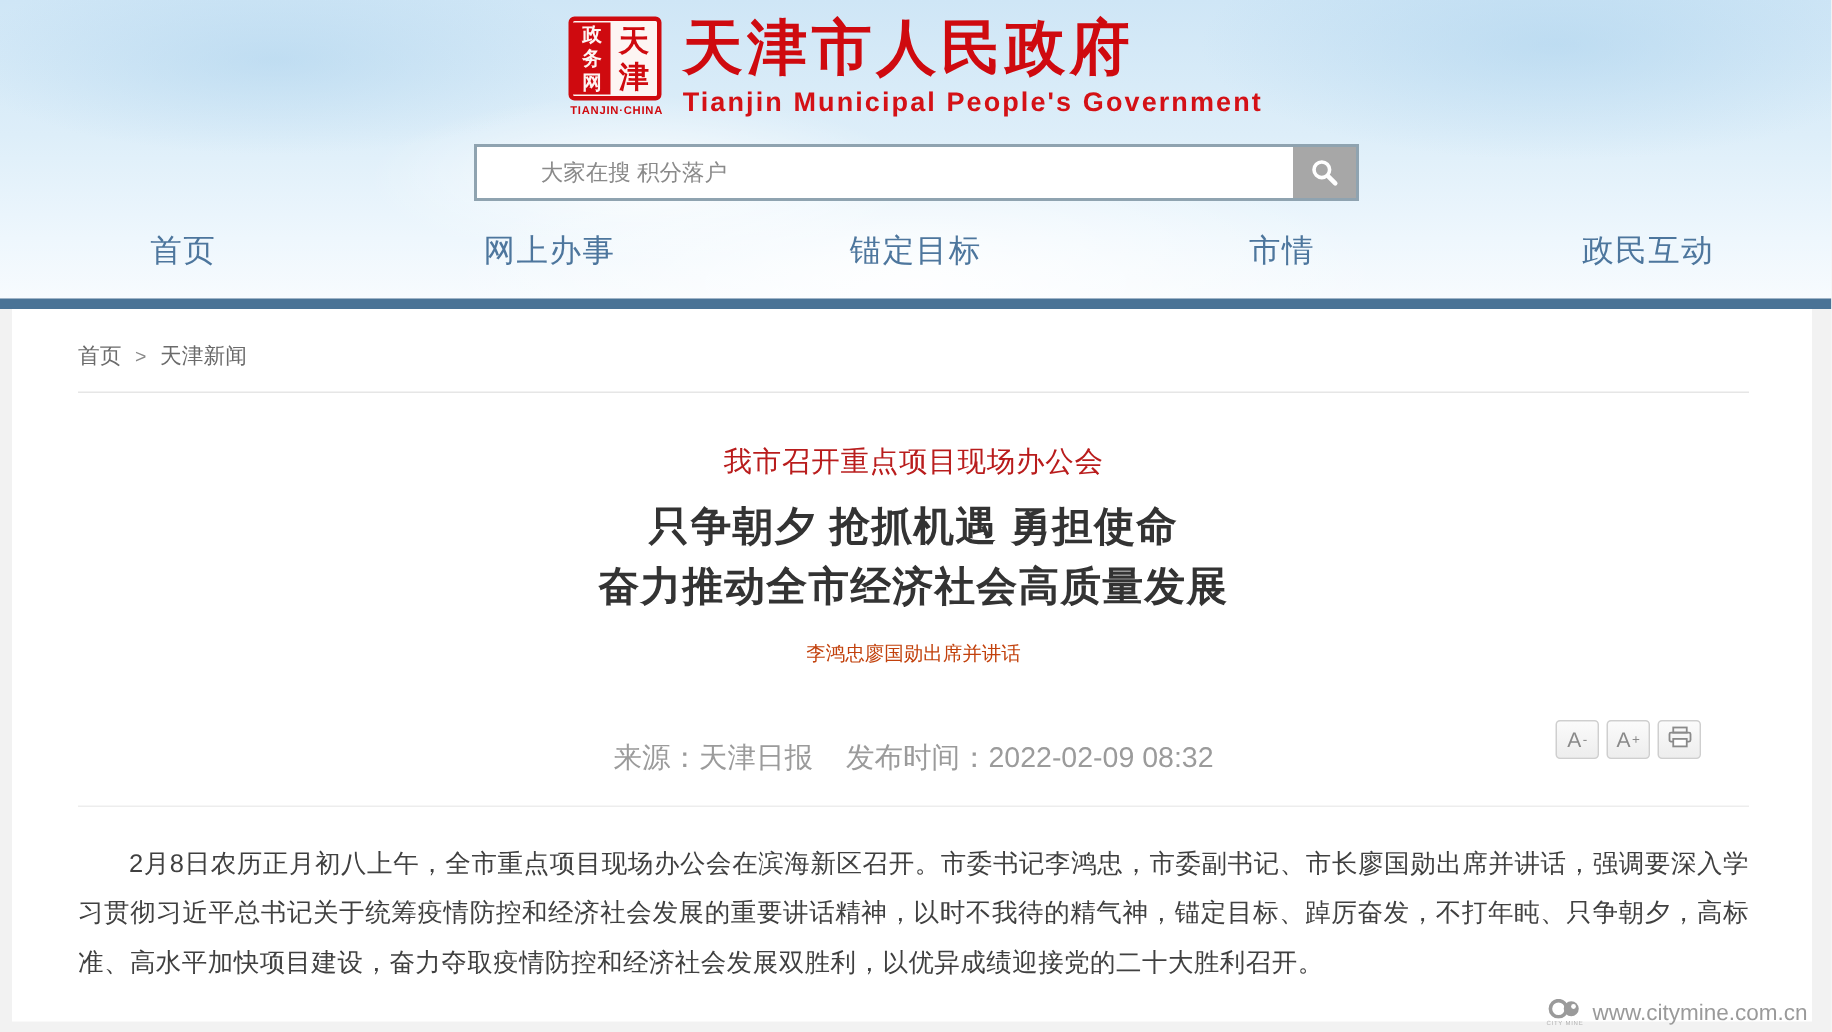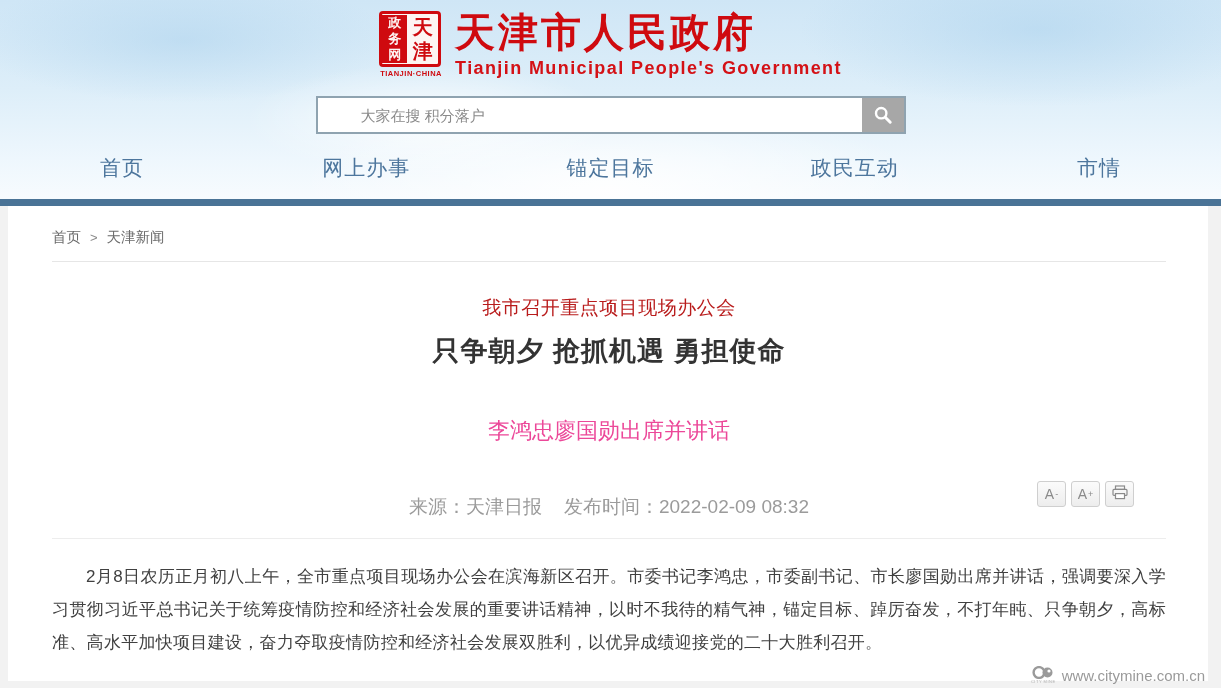--- a/index.html
+++ b/index.html
@@ -167,23 +167,23 @@
   }
   .big-title {
     margin-top: 10px;
     font-size: 27px;
     font-weight: bold;
     color: #333333;
     line-height: 40px;
     letter-spacing: 1px;
   }
   .sub-title {
-    margin-top: 45px;
-    font-size: 22px;
-    color: #ec4899;
+    margin-top: 16px;
+    font-size: 13px;
+    color: #c2410c;
   }
 
   .meta-row {
     position: relative;
     margin-top: 47px;
     height: 28px;
   }
   .meta-text {
     text-align: center;
     font-size: 19px;
@@ -276,38 +276,39 @@
             </svg>
           </span>
         </button>
       </div>
     </div>
 
     <div class="main-nav">
       <div class="nav-item">首页</div>
       <div class="nav-item">网上办事</div>
       <div class="nav-item">锚定目标</div>
+      <div class="nav-item">市情</div>
       <div class="nav-item">政民互动</div>
-      <div class="nav-item">市情</div>
     </div>
   </div>
 
   <div class="content">
 
     <div class="breadcrumb">
       <span class="crumb">首页</span>
       <span class="sep">&gt;</span>
       <span class="crumb">天津新闻</span>
     </div>
     <hr class="breadcrumb-rule">
 
     <div class="article-head">
       <div class="pre-title">我市召开重点项目现场办公会</div>
       <div class="big-title">
         <div>只争朝夕 抢抓机遇 勇担使命</div>
+        <div>奋力推动全市经济社会高质量发展</div>
       </div>
       <div class="sub-title">李鸿忠廖国勋出席并讲话</div>
     </div>
 
     <div class="meta-row">
       <div class="meta-text">
         <span>来源：</span><span>天津日报</span><span class="gap"></span><span>发布时间：</span><span>2022-02-09 08:32</span>
       </div>
       <div class="tools">
         <button class="tool-btn">

